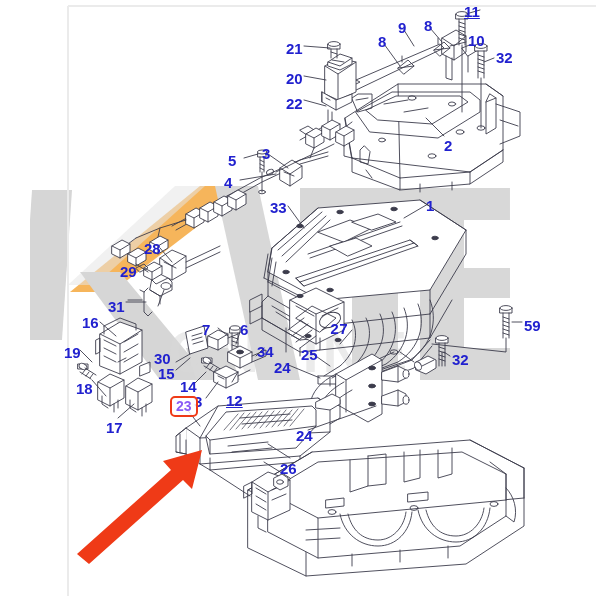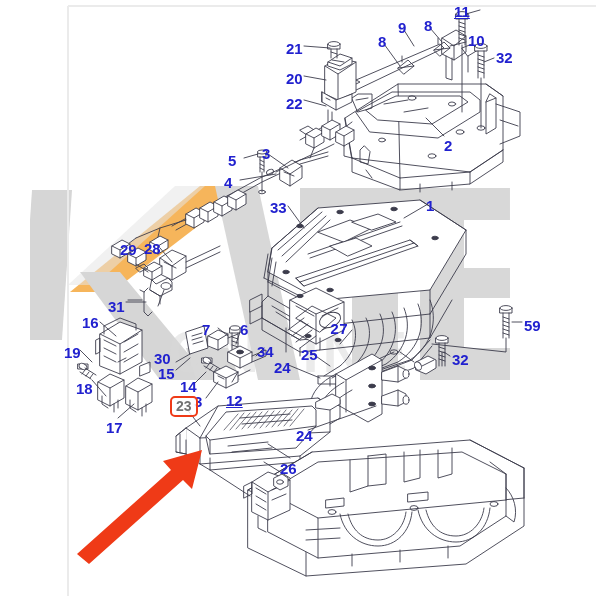--- a/index.html
+++ b/index.html
@@ -4,21 +4,21 @@
 <title>Parts Diagram</title>
 <style>
   html,body{margin:0;padding:0;background:#ffffff;}
   body{width:600px;height:600px;overflow:hidden;
        font-family:"Liberation Sans", sans-serif;}
   #stage{position:relative;width:600px;height:600px;background:#fff;}
   #stage svg.layer{position:absolute;left:0;top:0;width:600px;height:600px;}
   .lbl{position:absolute;color:#2121cf;font-weight:bold;font-size:15px;
        font-family:"Liberation Sans",sans-serif;line-height:1;
        white-space:nowrap;-webkit-user-select:none;user-select:none;}
-  .lbl.boxed{color:#737373;border:2.5px solid #ef3a17;border-radius:5px;
+  .lbl.boxed{color:#8b5cf6;border:2.5px solid #ef3a17;border-radius:5px;
        padding:1px 4px 2px 4px;background:rgba(255,255,255,0.85);font-size:14px;}
 </style>
 </head>
 <body>
 
 <div id="stage">
 
   <svg class="layer" viewBox="0 0 600 600">
     <defs>
       <clipPath id="wmclip">
@@ -484,37 +484,37 @@
     </g>
   </svg>
 
   <svg class="layer" viewBox="0 0 600 600">
     <g>
       <path d="M77,554 L171,470 L163,461 L202,450 L192,489 L183,480 L89,564 Z" fill="#ef3a17"></path>
     </g>
   </svg>
 
   <div id="labels">
-      <div class="lbl" style="left: 454px; top: 4px; text-decoration: underline;">11</div>
+      <div class="lbl" style="left: 464px; top: 4px; text-decoration: underline;">11</div>
       <div class="lbl" style="left: 398px; top: 20px;">9</div>
       <div class="lbl" style="left: 424px; top: 18px;">8</div>
       <div class="lbl" style="left: 378px; top: 34px;">8</div>
       <div class="lbl" style="left: 468px; top: 33px;">10</div>
       <div class="lbl" style="left: 496px; top: 50px;">32</div>
       <div class="lbl" style="left: 286px; top: 41px;">21</div>
       <div class="lbl" style="left: 286px; top: 71px;">20</div>
       <div class="lbl" style="left: 286px; top: 96px;">22</div>
       <div class="lbl" style="left: 444px; top: 138px;">2</div>
       <div class="lbl" style="left: 262px; top: 146px;">3</div>
       <div class="lbl" style="left: 228px; top: 153px;">5</div>
       <div class="lbl" style="left: 224px; top: 175px;">4</div>
       <div class="lbl" style="left: 426px; top: 198px;">1</div>
       <div class="lbl" style="left: 270px; top: 200px;">33</div>
       <div class="lbl" style="left: 144px; top: 241px;">28</div>
-      <div class="lbl" style="left: 120px; top: 242px; text-align: center;">29</div>
+      <div class="lbl" style="left: 120px; top: 264px; text-align: center;">29</div>
       <div class="lbl" style="left: 108px; top: 299px;">31</div>
       <div class="lbl" style="left: 154px; top: 309px; margin-top: 42px;">30</div>
       <div class="lbl" style="left: 82px; top: 315px;">16</div>
       <div class="lbl" style="left: 64px; top: 345px;">19</div>
       <div class="lbl" style="left: 202px; top: 322px;">7</div>
       <div class="lbl" style="left: 240px; top: 322px;">6</div>
       <div class="lbl" style="left: 524px; top: 318px;">59</div>
       <div class="lbl" style="left: 330px; top: 323px; font-family: Liberation Mono, monospace;">27</div>
       <div class="lbl" style="left: 257px; top: 344px;">34</div>
       <div class="lbl" style="left: 301px; top: 347px;">25</div>

